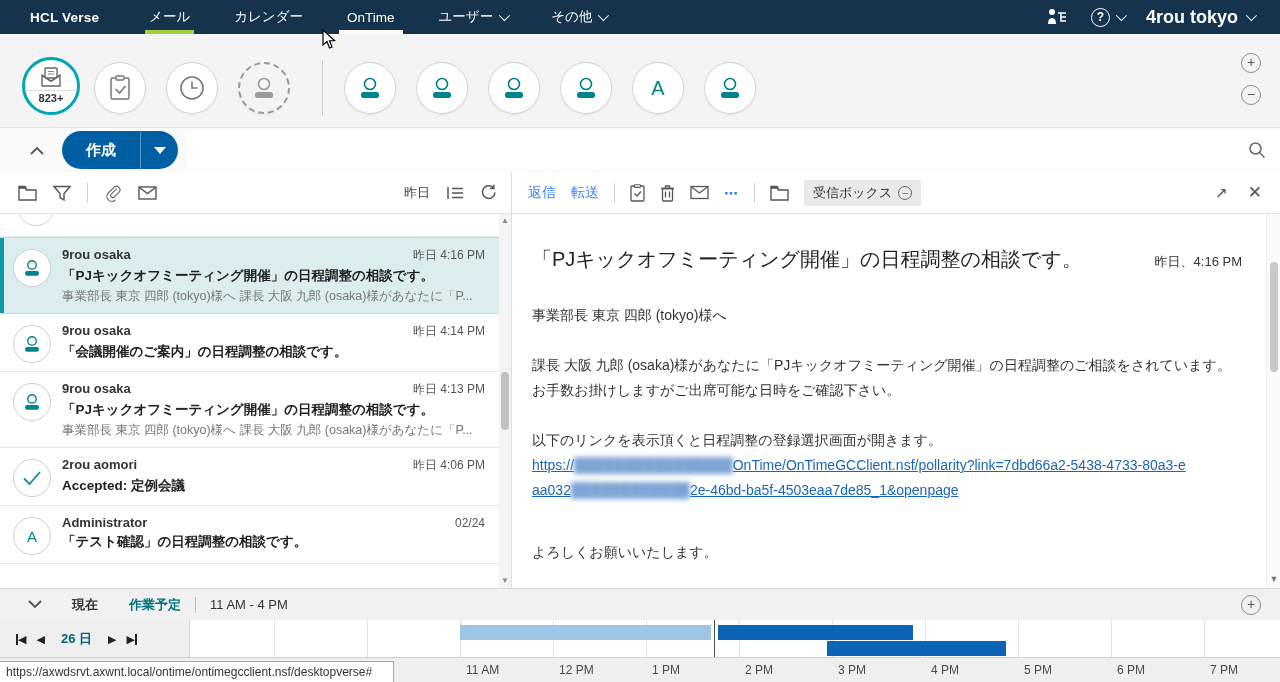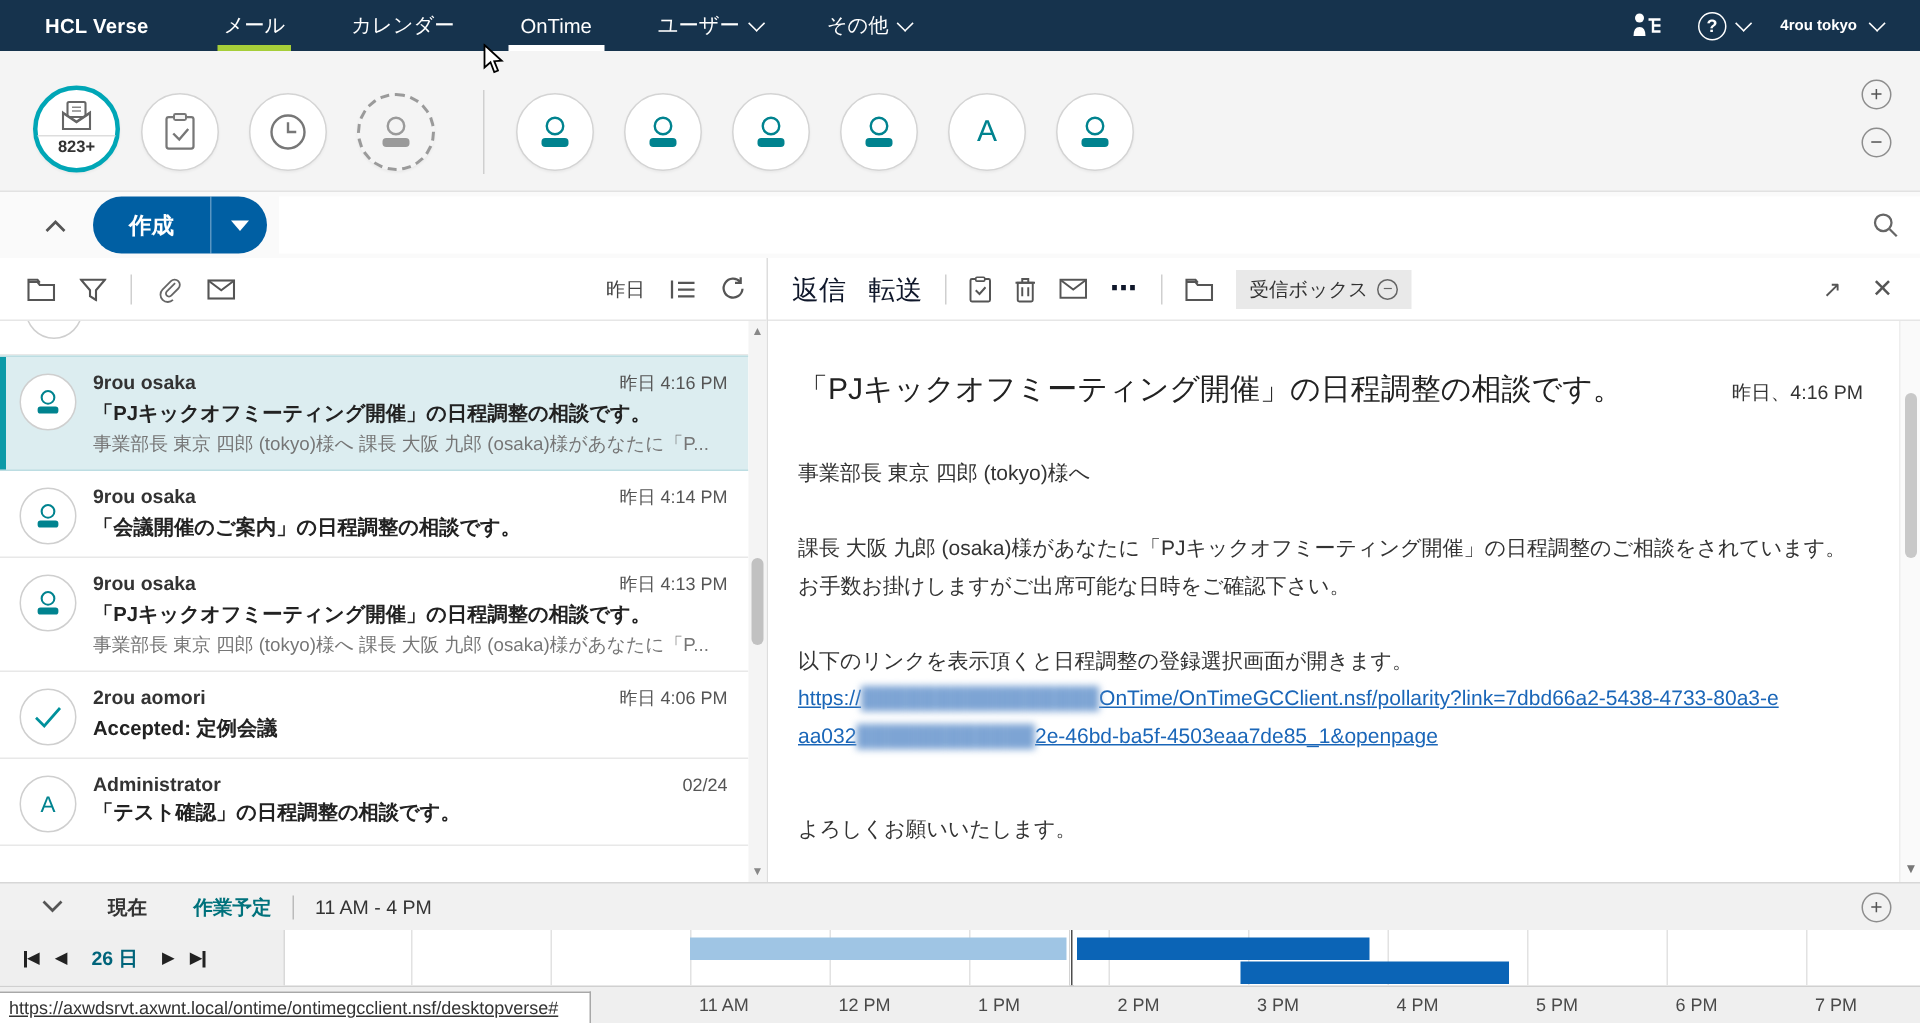--- a/index.html
+++ b/index.html
@@ -11,21 +11,21 @@
   .topnav { position:absolute; left:0; top:0; width:1280px; height:34px; background:#16334d; display:flex; align-items:center; color:#fff; z-index:30; }
   .brand { font-weight:bold; font-size:13.5px; margin-left:30px; letter-spacing:.2px; }
   .nav-items { display:flex; margin-left:28px; height:34px; }
   .nav-item { position:relative; padding:0 4px; margin:0 18px; font-size:13.5px; display:flex; align-items:center; cursor:pointer; white-space:nowrap; }
   .nav-item .chev { margin-left:6px; }
   .nav-item.active::after { content:""; position:absolute; left:0; right:0; bottom:0; height:4px; background:#a6ce39; }
   .nav-item.hover::after { content:""; position:absolute; left:-4px; right:-4px; bottom:0; height:4px; background:#ffffff; }
   .topnav-right { margin-left:auto; display:flex; align-items:center; gap:22px; margin-right:26px; }
   .help-wrap { display:flex; align-items:center; gap:6px; }
   .help-circle { width:19px; height:19px; border:1.6px solid #fff; border-radius:50%; display:flex; align-items:center; justify-content:center; font-size:12px; font-weight:bold; }
-  .user-menu { display:flex; align-items:center; gap:8px; font-size:10px; font-weight:bold; }
+  .user-menu { display:flex; align-items:center; gap:8px; font-size:18px; font-weight:bold; }
   .chev { width:8px; height:8px; border-right:1.6px solid #fff; border-bottom:1.6px solid #fff; transform:rotate(45deg) translateY(-2px); display:inline-block; }
 
   
   .people-bar { position:absolute; left:0; top:34px; width:1280px; height:94px; background:#f4f4f4; border-bottom:1px solid #e2e2e2; }
   .pb-circle { position:absolute; top:28px; width:52px; height:52px; border-radius:50%; background:#fff; border:1px solid #d4d4d4; display:flex; align-items:center; justify-content:center; box-shadow:0 1px 2px rgba(0,0,0,.05); cursor:pointer; }
   .pb-inbox { left:22px; top:23px; width:58px; height:58px; border:3px solid #00a6b6; flex-direction:column; justify-content:flex-start; padding-top:7px; }
   .pb-badge { font-size:11px; font-weight:bold; color:#333; border-top:1px solid #ddd; width:100%; text-align:center; padding-top:1px; margin-top:1px; }
   .pb-dashed { border:2px dashed #9a9a9a; background:transparent; }
   .pb-divider { position:absolute; left:322px; top:26px; width:1px; height:56px; background:#cfcfcf; }
   .pb-letter { font-size:20px; color:#00838f; }
@@ -69,21 +69,21 @@
   .group-row { height:32px; display:flex; align-items:center; justify-content:flex-end; padding-right:18px; font-size:13px; color:#555; border-bottom:1px solid #e8e8e8; background:#fff; }
 
   
   .list-scroll { position:absolute; top:42px; right:0; width:12px; bottom:0; background:#f4f4f4; }
   .list-scroll .up, .list-scroll .down { position:absolute; left:0; width:12px; height:12px; color:#888; font-size:8px; text-align:center; line-height:12px; }
   .list-scroll .up { top:1px; } .list-scroll .down { bottom:1px; }
   .list-scroll .thumb { position:absolute; left:2px; width:8px; top:158px; height:58px; background:#c1c1c1; border-radius:4px; }
 
   
   .read-toolbar { padding:0 18px 0 16px; gap:15px; }
-  .tb-link { font-size:18px; color:#0f172a; cursor:pointer; }
+  .tb-link { font-size:14px; color:#3b82f6; cursor:pointer; }
   .chip { display:inline-flex; align-items:center; gap:6px; background:#e9e9e9; padding:4px 9px; font-size:13px; color:#333; cursor:pointer; }
   .chip-minus { width:14px; height:14px; border:1px solid #666; border-radius:50%; color:#666; font-size:11px; line-height:12px; text-align:center; }
   .read-actions { margin-left:auto; display:flex; gap:20px; align-items:center; color:#555; }
   .read-actions .glyph { font-size:15px; cursor:pointer; color:#555; }
 
   .read-body-wrap { position:absolute; top:42px; left:0; right:14px; bottom:0; overflow:hidden; padding:0 24px 0 20px; }
   .subject-row { display:flex; justify-content:space-between; align-items:baseline; margin-top:32px; gap:20px; }
   .subject { font-size:20px; color:#222; }
   .msg-time { font-size:13px; color:#333; white-space:nowrap; }
   .from-row { display:flex; justify-content:space-between; margin-top:12px; font-size:12.5px; }
@@ -118,21 +118,21 @@
   .tl-bar.busy { background:#0b64b6; }
   .tl-now { position:absolute; top:0; bottom:0; width:3px; background:#4d4d4d; border-left:1px solid #fff; border-right:1px solid #fff; }
   .tl-nav { position:absolute; left:0; top:0; width:190px; height:38px; background:#efefef; border-right:1px solid #d9d9d9; display:flex; align-items:center; gap:10px; padding-left:16px; z-index:5; }
   .tl-nav .t-btn { font-size:11px; color:#222; cursor:pointer; line-height:1; display:flex; align-items:center; }
   .tl-nav .bar { display:inline-block; width:2px; height:11px; background:#222; }
   .tl-date { font-size:13px; font-weight:bold; color:#00647a; margin:0 6px; cursor:pointer; white-space:nowrap; }
 
   .timeline-axis { position:absolute; left:0; top:658px; width:1280px; height:24px; background:#efefef; overflow:hidden; }
   .tl-hour { position:absolute; top:5px; font-size:12px; color:#4a4a4a; white-space:nowrap; }
 
-  .status-bar { position:absolute; left:0; bottom:0; height:21px; width:394px; background:#fff; border-top:1px solid #a8a8a8; border-right:1px solid #a8a8a8; display:flex; align-items:center; padding-left:6px; font-size:12px; color:#333; white-space:nowrap; overflow:hidden; z-index:40;text-decoration:underline; }
+  .status-bar { position:absolute; left:0; bottom:0; height:21px; width:394px; background:#fff; border-top:1px solid #a8a8a8; border-right:1px solid #a8a8a8; display:flex; align-items:center; padding-left:6px; font-size:12px; color:#333; white-space:nowrap; overflow:hidden; z-index:40; }
 
   
   svg.ic { display:block; }
   .cursor { position:absolute; left:321px; top:29px; z-index:50; pointer-events:none; }
 </style>
 </head>
 <body>
 
 <div class="app">
 

